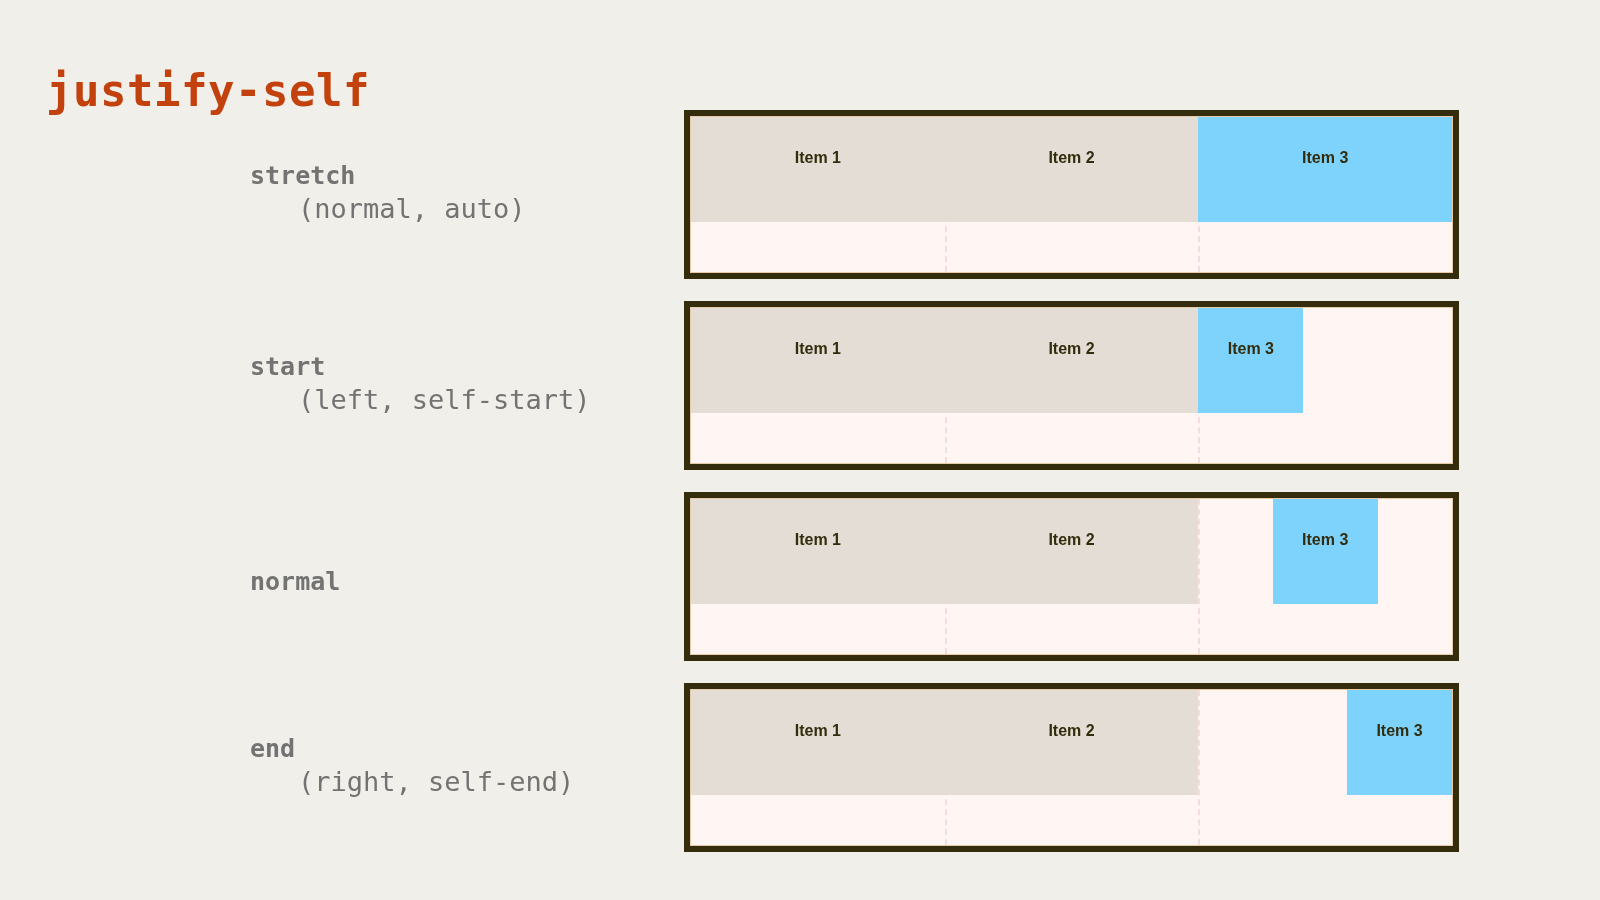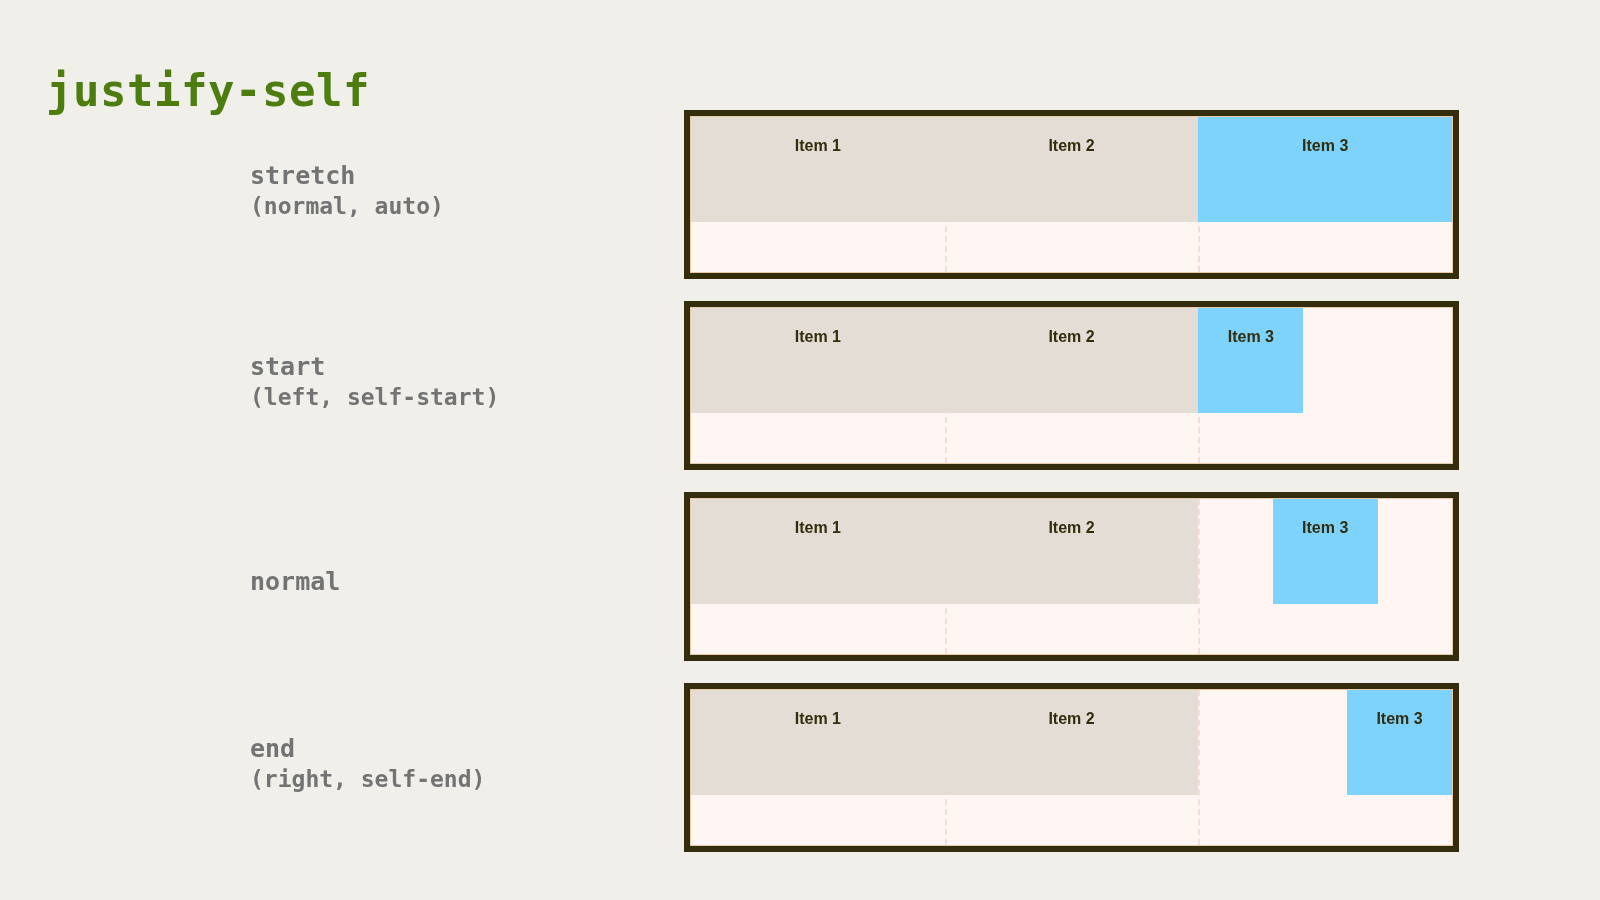--- a/index.html
+++ b/index.html
@@ -18,21 +18,21 @@
 
   
   #page-title {
     position: absolute;
     left: 46px;
     top: 36px;
     font-family: "DejaVu Sans Mono", "Liberation Mono", monospace;
     font-size: 44px;
     font-weight: 700;
     letter-spacing: 0.5px;
-    color: #4d7c0f;
+    color: #c2410c;
     white-space: nowrap;
   }
 
   
   #rows {
     position: absolute;
     left: 0;
     top: 104px;
     width: 1600px;
   }
@@ -52,24 +52,25 @@
   }
   .row-label .kw {
     display: block;
     font-size: 25px;
     font-weight: 700;
     line-height: 1.15;
     white-space: nowrap;
   }
   .row-label .alias {
     display: block;
-    font-size: 23px;
-    font-weight: 700;
+    font-size: 27px;
+    font-weight: 400;
     line-height: 1.35;
     white-space: nowrap;
+    margin-left: 48px;
   }
   .row-label.has-alias { top: 58px; }
   .row-label.no-alias  { top: 82px; }
 
   
   .grid-wrap {
     position: absolute;
     left: 684px;
     top: 6px;
     width: 775px;
@@ -114,21 +115,21 @@
     justify-content: center;
   }
   .item {
     box-sizing: border-box;
     background: #e4ddd6;
     color: #332d0d;
     font-family: "Liberation Sans", sans-serif;
     font-size: 16px;
     font-weight: 700;
     text-align: center;
-    padding-top: 20px;
+    padding-top: 32px;
     height: 105px;
   }
   .item.full  { width: 100%; }
   .item.fixed { width: 105px; }
 
   
   .item.accent { background: #7dd3fc; }
 
   
   .cell.js-stretch { justify-content: stretch; }

